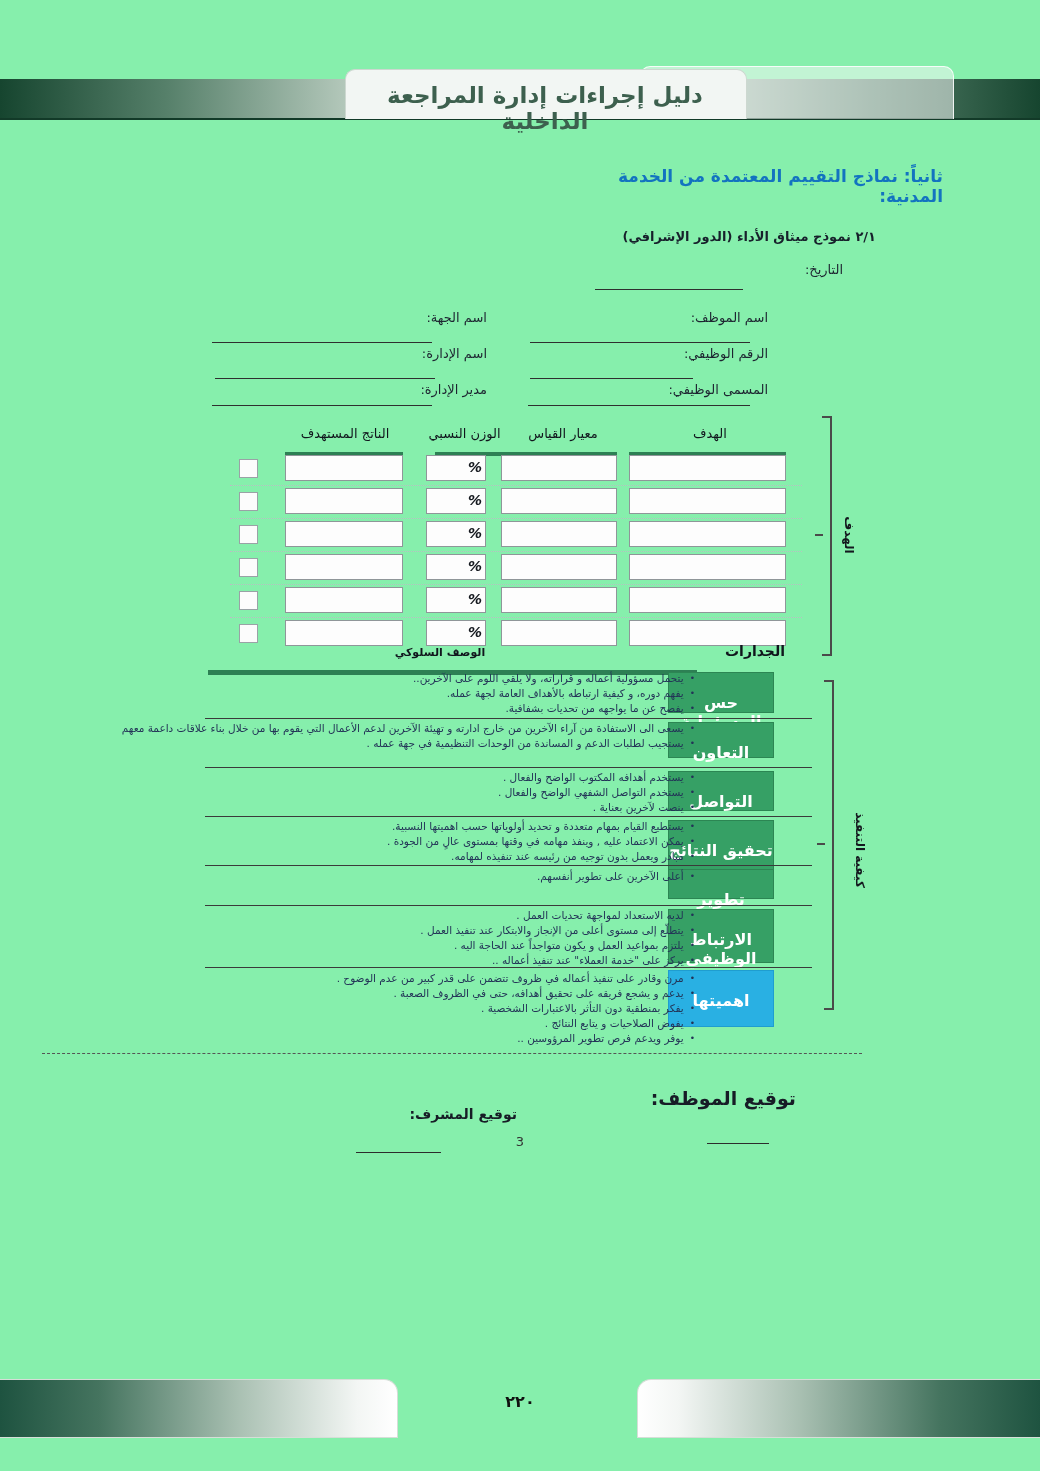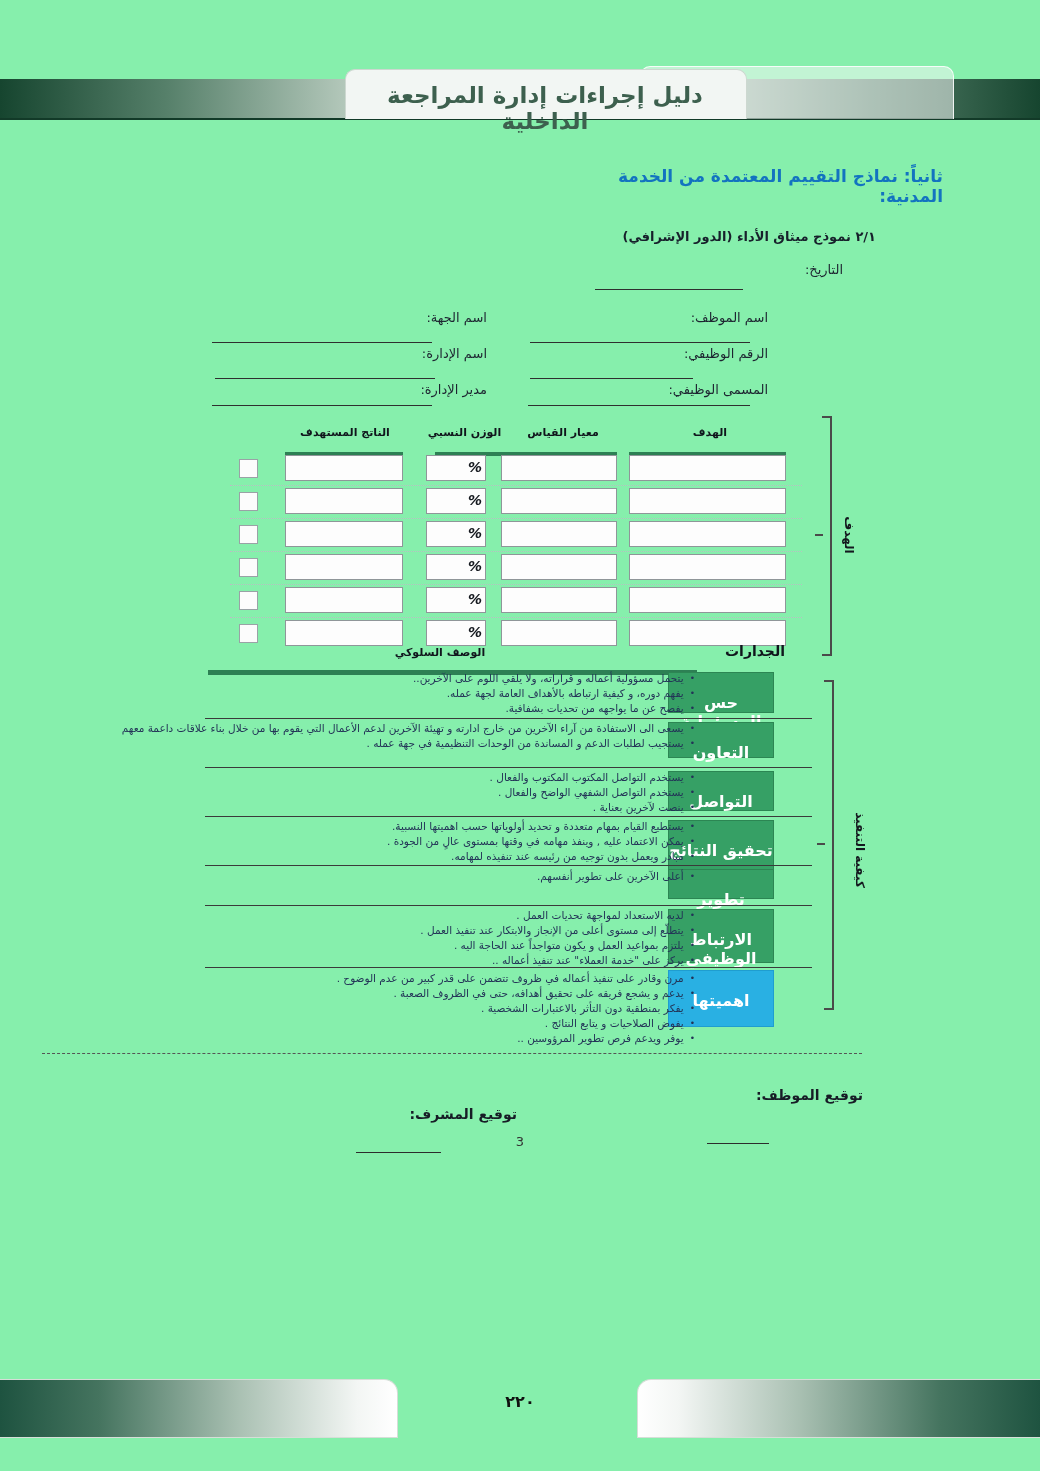--- a/index.html
+++ b/index.html
@@ -28,21 +28,21 @@
   
   .section-heading{left:555px;top:166px;width:388px;text-align:right;font-size:17px;font-weight:bold;
     color:var(--heading_blue,#1373c0);}
   .form-title{left:598px;top:229px;width:278px;text-align:right;font-size:13px;font-weight:bold;color:#17202b;}
 
   
   .flabel{font-size:13px;color:#1d2430;text-align:right;direction:rtl;white-space:nowrap;}
   .fline{border-bottom:1.6px solid #2f2f2f;height:1px;}
 
   
-  .thead{font-size:11px;font-weight:bold;color:#10151c;text-align:center;white-space:nowrap;}
+  .thead{font-size:13px;font-weight:normal;color:#10151c;text-align:center;white-space:nowrap;}
   .gline{height:4px;background:var(--line_green,#2d8054);}
   .gbox{border:1px solid #8f9699;background:#fdfdfd;height:26px;box-sizing:border-box;}
   .gcheck{width:19px;height:19px;border:1.5px solid #9aa2a6;background:#fcfcfc;box-sizing:border-box;}
   .pct{position:absolute;right:3px;top:3px;font-size:14px;font-weight:bold;font-style:italic;color:#14181e;}
   .dotsep{border-top:1px dotted #b9bfc2;height:0;}
 
   
   .bracket{width:10px;border-top:2px solid #4a4a4a;border-right:2px solid #4a4a4a;border-bottom:2px solid #4a4a4a;box-sizing:border-box;}
   .bnub{height:2px;background:#4a4a4a;}
   .vlabel{font-size:12px;font-weight:bold;color:#14181e;white-space:nowrap;transform:rotate(90deg);transform-origin:center;text-align:center;}
@@ -182,21 +182,21 @@
 
   <div class="abs comp-label comp-green" style="top:722px;height:36px;">التعاون</div>
   <div class="abs bullets" style="top:721px;">
     <div class="bline"><span class="blt">•</span><span>يسعى الى الاستفادة من آراء الآخرين من خارج ادارته و تهيئة الآخرين لدعم الأعمال التي يقوم بها من خلال بناء علاقات داعمة معهم</span></div>
     <div class="bline"><span class="blt">•</span><span>يستجيب لطلبات الدعم و المساندة من الوحدات التنظيمية في جهة عمله .</span></div>
   </div>
   <div class="abs csep" style="left:205px;top:767px;width:607px;"></div>
 
   <div class="abs comp-label comp-green" style="top:771px;height:40px;">التواصل</div>
   <div class="abs bullets" style="top:770px;">
-    <div class="bline"><span class="blt">•</span><span>يستخدم التواصل المكتوب المكتوب والفعال .</span></div>
+    <div class="bline"><span class="blt">•</span><span>يستخدم أهدافه المكتوب الواضح والفعال .</span></div>
     <div class="bline"><span class="blt">•</span><span>يستخدم التواصل الشفهي الواضح والفعال .</span></div>
     <div class="bline"><span class="blt">•</span><span>ينصت لآخرين بعناية .</span></div>
   </div>
   <div class="abs csep" style="left:205px;top:816px;width:607px;"></div>
 
   <div class="abs comp-label comp-green" style="top:820px;height:52px;">تحقيق النتائج</div>
   <div class="abs bullets" style="top:819px;">
     <div class="bline"><span class="blt">•</span><span>يستطيع القيام بمهام متعددة و تحديد أولوياتها حسب اهميتها النسبية.</span></div>
     <div class="bline"><span class="blt">•</span><span>يمكن الاعتماد عليه , وينفذ مهامه في وقتها بمستوى عالٍ من الجودة .</span></div>
     <div class="bline"><span class="blt">•</span><span>مبادر ويعمل بدون توجيه من رئيسه عند تنفيذه لمهامه.</span></div>
@@ -226,21 +226,21 @@
     <div class="bline"><span class="blt">•</span><span>يفوض الصلاحيات و يتابع النتائج .</span></div>
     <div class="bline"><span class="blt">•</span><span>يوفر ويدعم فرص تطوير المرؤوسين ..</span></div>
   </div>
 
   <div class="abs bracket" style="left:824px;top:680px;height:330px;"></div>
   <div class="abs bnub" style="left:817px;top:843px;width:8px;"></div>
   <div class="abs vlabel" style="left:820px;top:843px;width:80px;">كيفية التنفيذ</div>
 
   <div class="abs dashline" style="left:42px;top:1053px;width:820px;"></div>
 
-  <div class="abs sig" style="left:733px;top:1087px;width:130px;font-size:14px;">توقيع الموظف:</div>
+  <div class="abs sig" style="left:666px;top:1087px;width:130px;font-size:19px;">توقيع الموظف:</div>
   <div class="abs sigline" style="left:707px;top:1142px;width:62px;"></div>
   <div class="abs sig" style="left:387px;top:1106px;width:130px;">توقيع المشرف:</div>
   <div class="abs sigline" style="left:356px;top:1151px;width:85px;"></div>
   <div class="abs pageno-inner">3</div>
 
   <div class="abs bar bar-left"></div>
   <div class="abs bar bar-right"></div>
   <div class="abs pageno-bottom">٢٢٠</div>
 
 </div>

